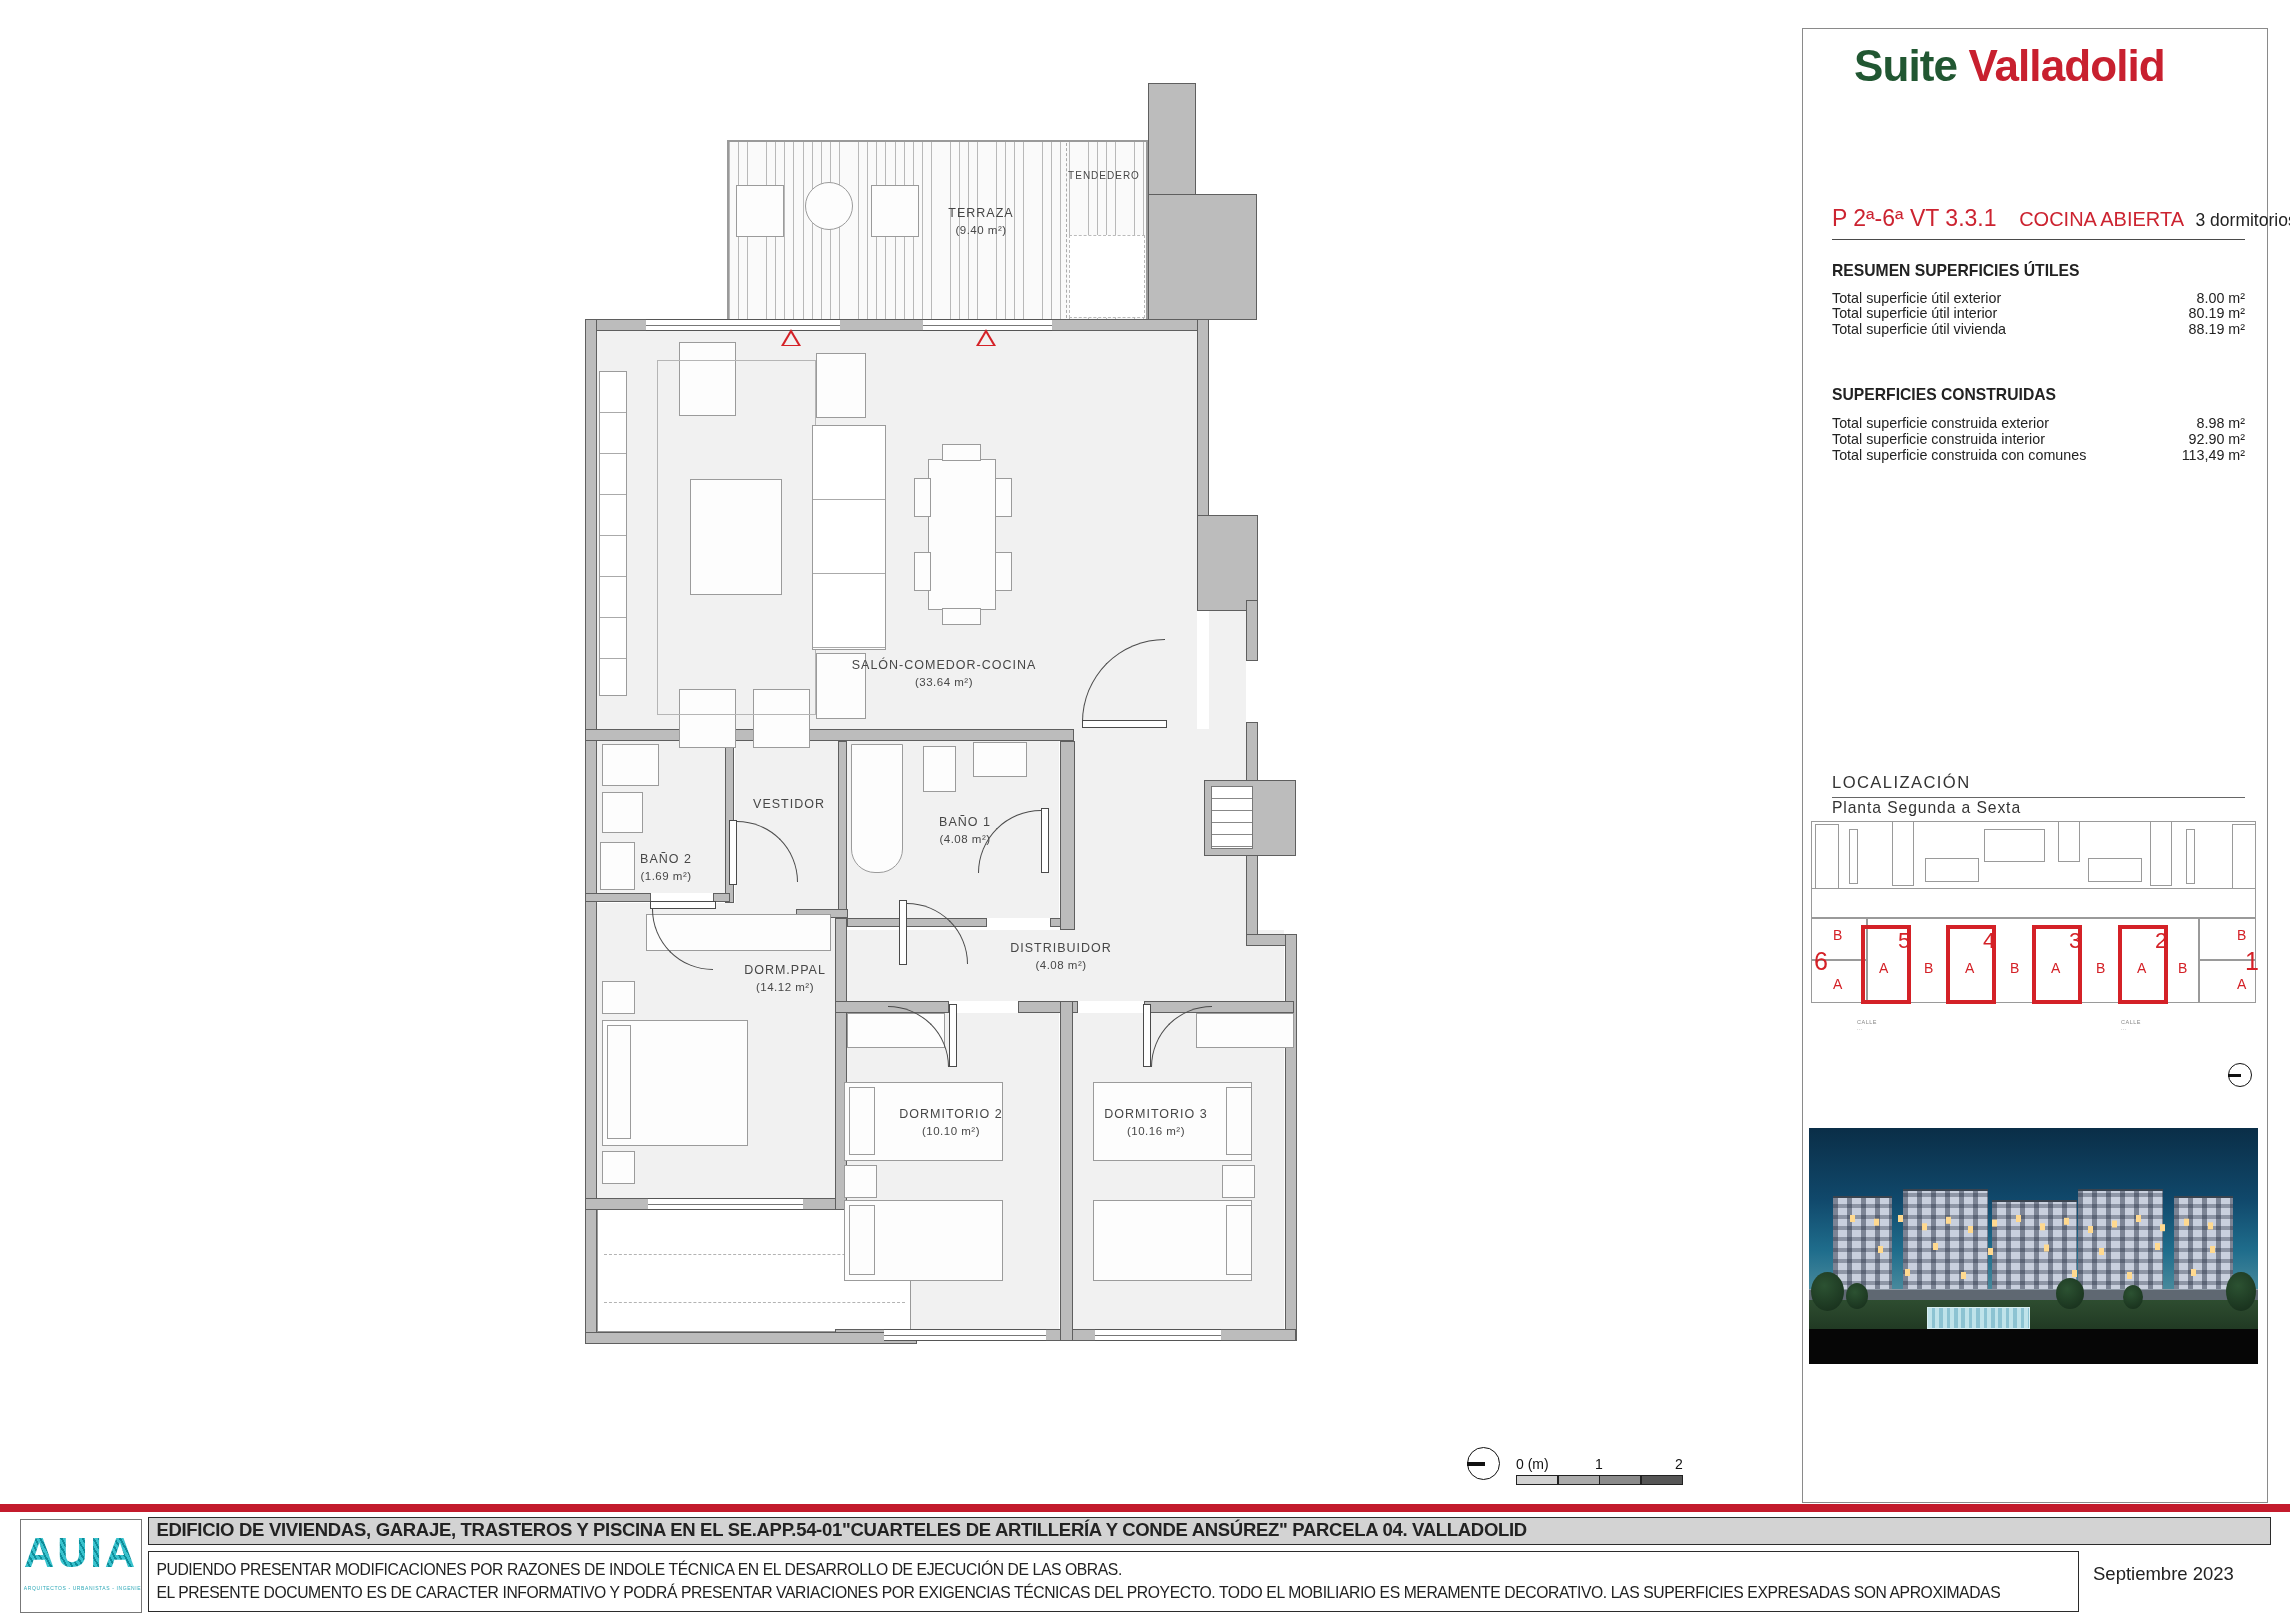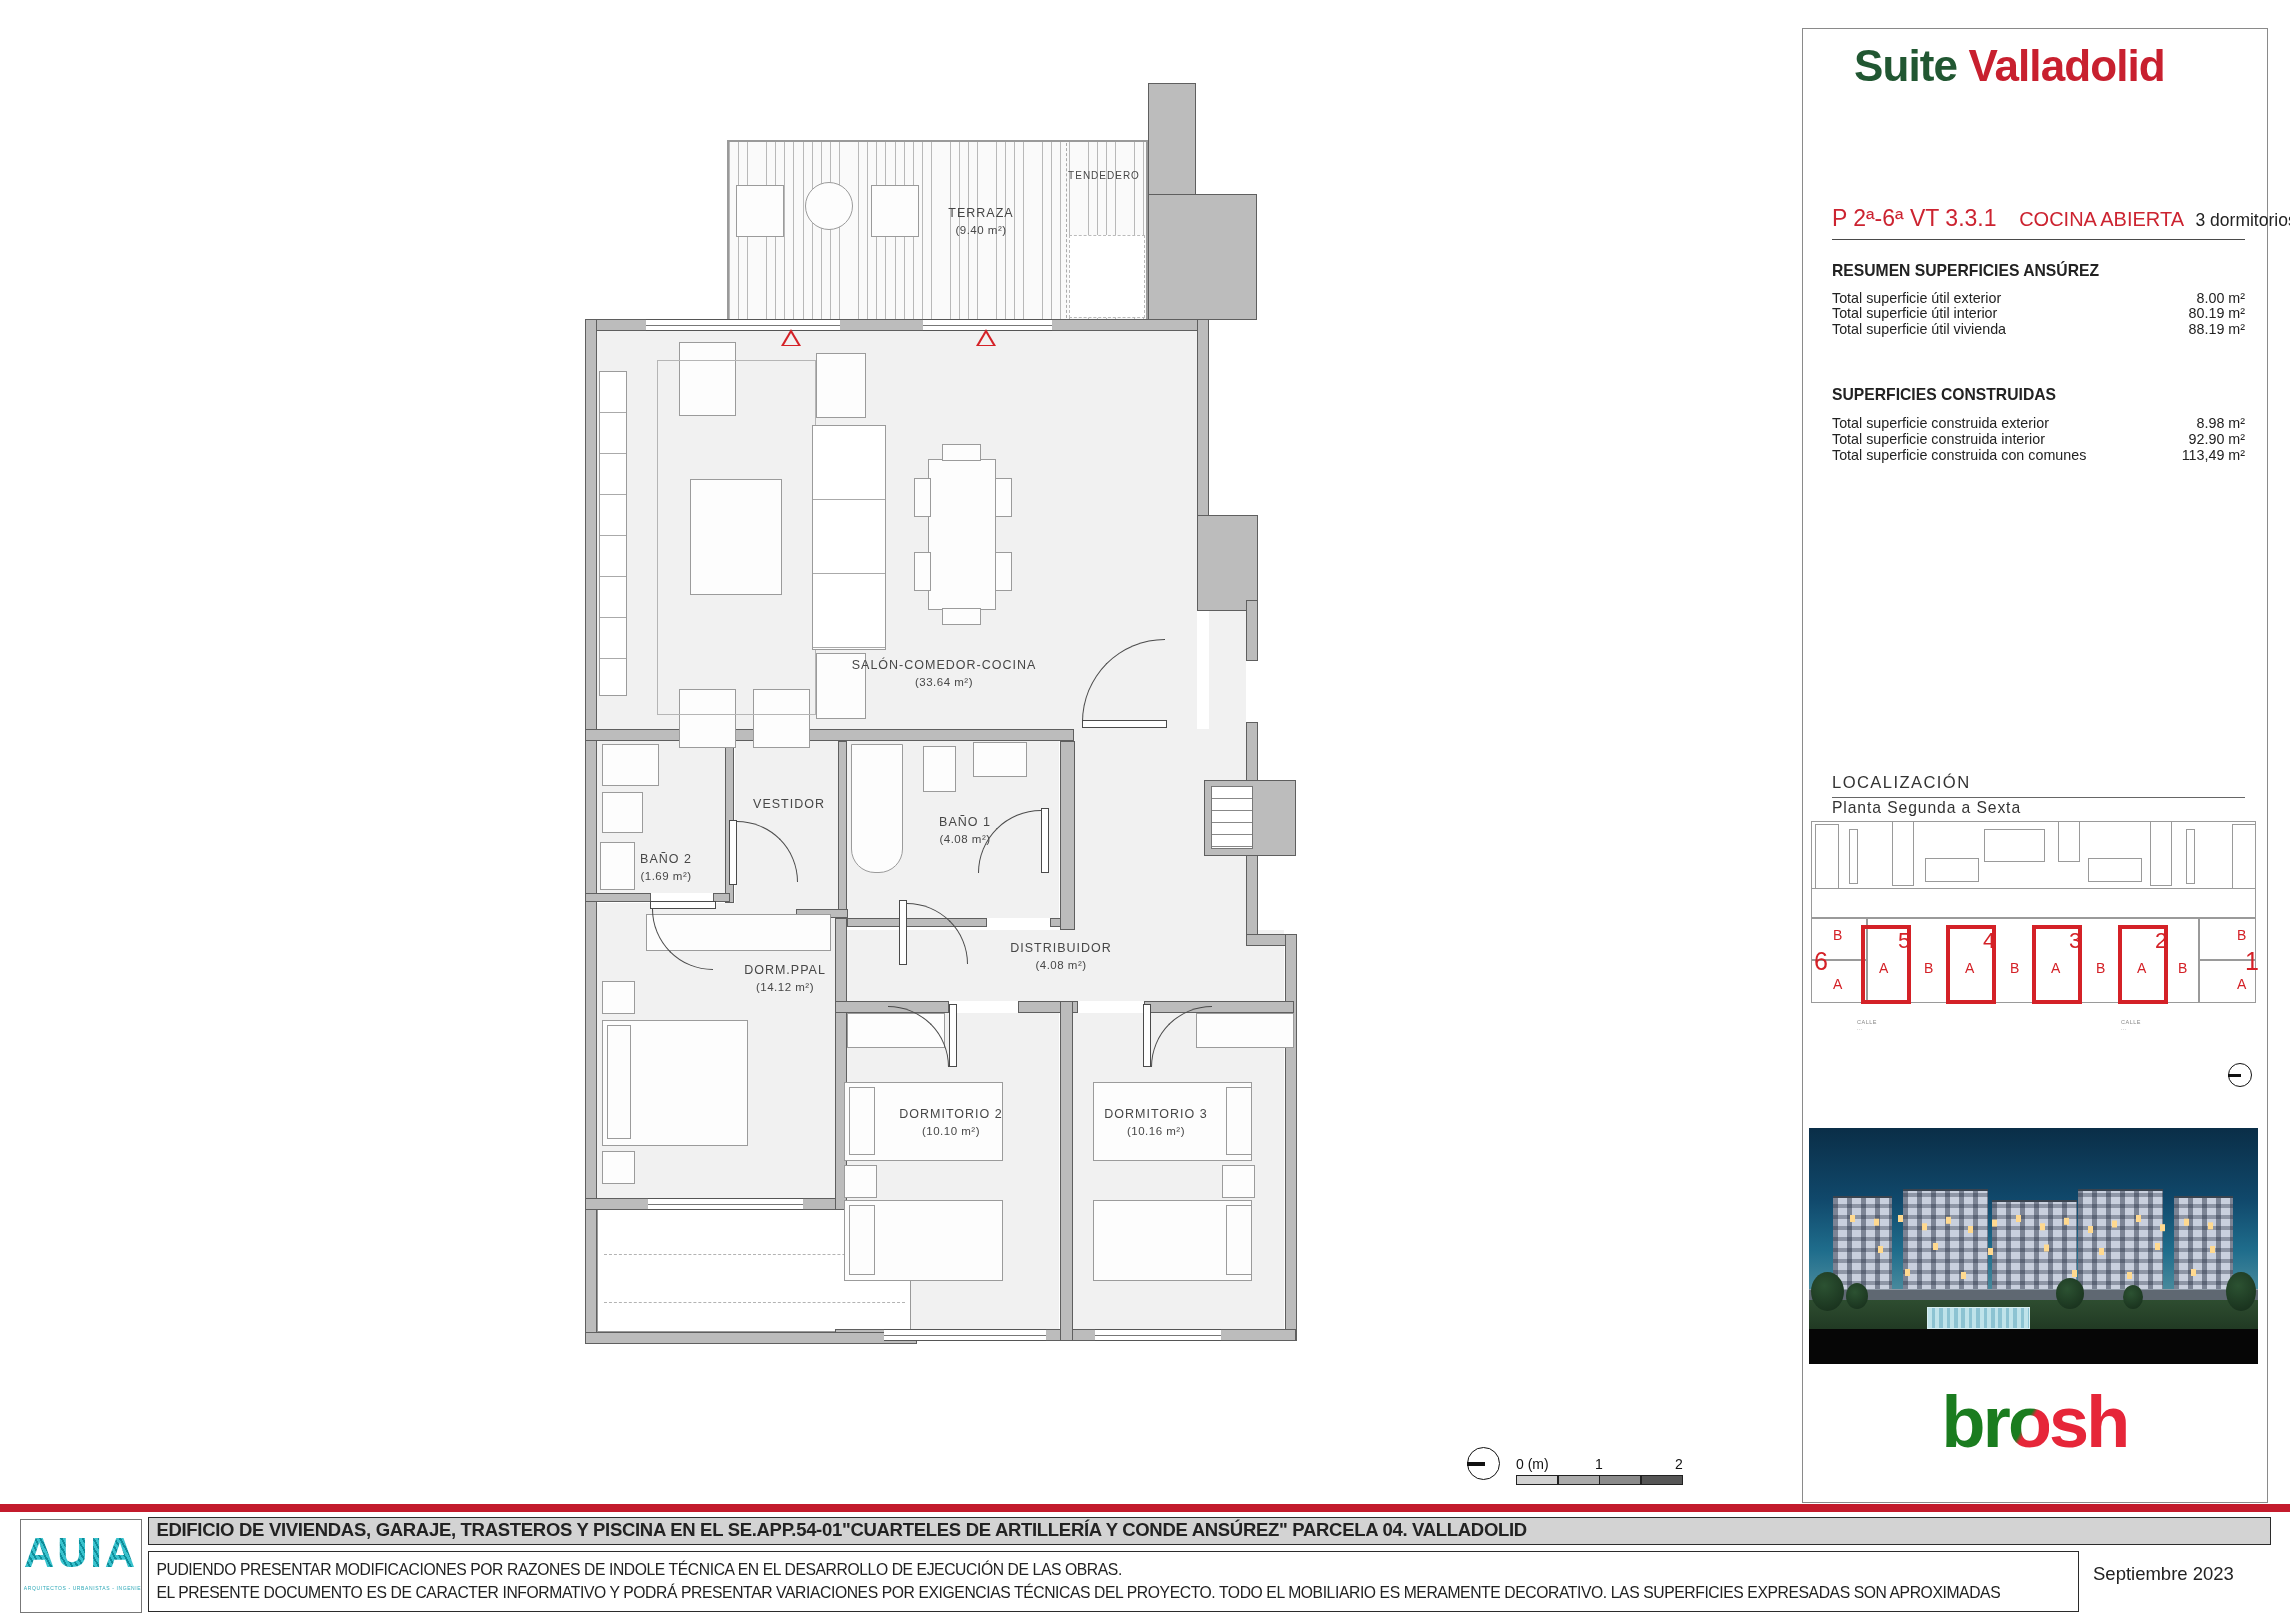--- a/index.html
+++ b/index.html
@@ -279,21 +279,21 @@
   <div class="brand">
     <span class="g">Suite</span>
     <span class="r">Valladolid</span>
   </div>
   <div class="unitline">
     <span class="code">P 2ª-6ª VT 3.3.1</span>
     <span class="kitchen">COCINA ABIERTA</span>
     <span class="beds">3 dormitorios</span>
   </div>
 
-  <div class="sect" style="top:262px;">RESUMEN SUPERFICIES ANSÚREZ</div>
+  <div class="sect" style="top:262px;">RESUMEN SUPERFICIES ÚTILES</div>
   <div class="arow" style="top:290px;">
     <span>Total superficie útil exterior</span>
     <span>8.00 m²</span>
     </div>
   <div class="arow" style="top:305px;">
     <span>Total superficie útil interior</span>
     <span>80.19 m²</span>
     </div>
   <div class="arow" style="top:321px;">
     <span>Total superficie útil vivienda</span>
@@ -374,21 +374,20 @@
     <div class="abs" style="left:0;top:172px;width:449px;height:33px;background:linear-gradient(180deg,#2e4d30,#1f3722);"></div>
     <div class="pool" style="left:118px;top:179px;width:103px;height:22px;"></div>
     <div class="tree" style="left:1.8px;top:144px;width:33px;height:39px;"></div>
     <div class="tree" style="left:37px;top:155px;width:22px;height:26px;"></div>
     <div class="tree" style="left:247px;top:150px;width:28px;height:31px;"></div>
     <div class="tree" style="left:314px;top:157px;width:20px;height:24px;"></div>
     <div class="tree" style="left:417px;top:144px;width:29.5px;height:39px;"></div>
     <div class="abs" style="left:0;top:201px;width:449px;height:35px;background:#060606;"></div>
   </div>
 
-  <div class="brosh"><span class="g">br</span><span class="o">o</span><span class="r">sh</span></div>
 
   <div class="redbar"></div>
   <div class="auiabox">
     <div class="auianame">AUIA</div>
     <div class="auiatag">ARQUITECTOS - URBANISTAS - INGENIEROS - ASOCIADOS</div>
   </div>
   <div class="ptitle">EDIFICIO DE VIVIENDAS, GARAJE, TRASTEROS Y PISCINA EN EL SE.APP.54-01"CUARTELES DE ARTILLERÍA Y CONDE ANSÚREZ" PARCELA 04. VALLADOLID</div>
   <div class="pdisc">
     <div>PUDIENDO PRESENTAR MODIFICACIONES POR RAZONES DE INDOLE TÉCNICA EN EL DESARROLLO DE EJECUCIÓN DE LAS OBRAS.</div>
     <div>EL PRESENTE DOCUMENTO ES DE CARACTER INFORMATIVO Y PODRÁ PRESENTAR VARIACIONES POR EXIGENCIAS TÉCNICAS DEL PROYECTO. TODO EL MOBILIARIO ES MERAMENTE DECORATIVO. LAS SUPERFICIES EXPRESADAS SON APROXIMADAS</div>

